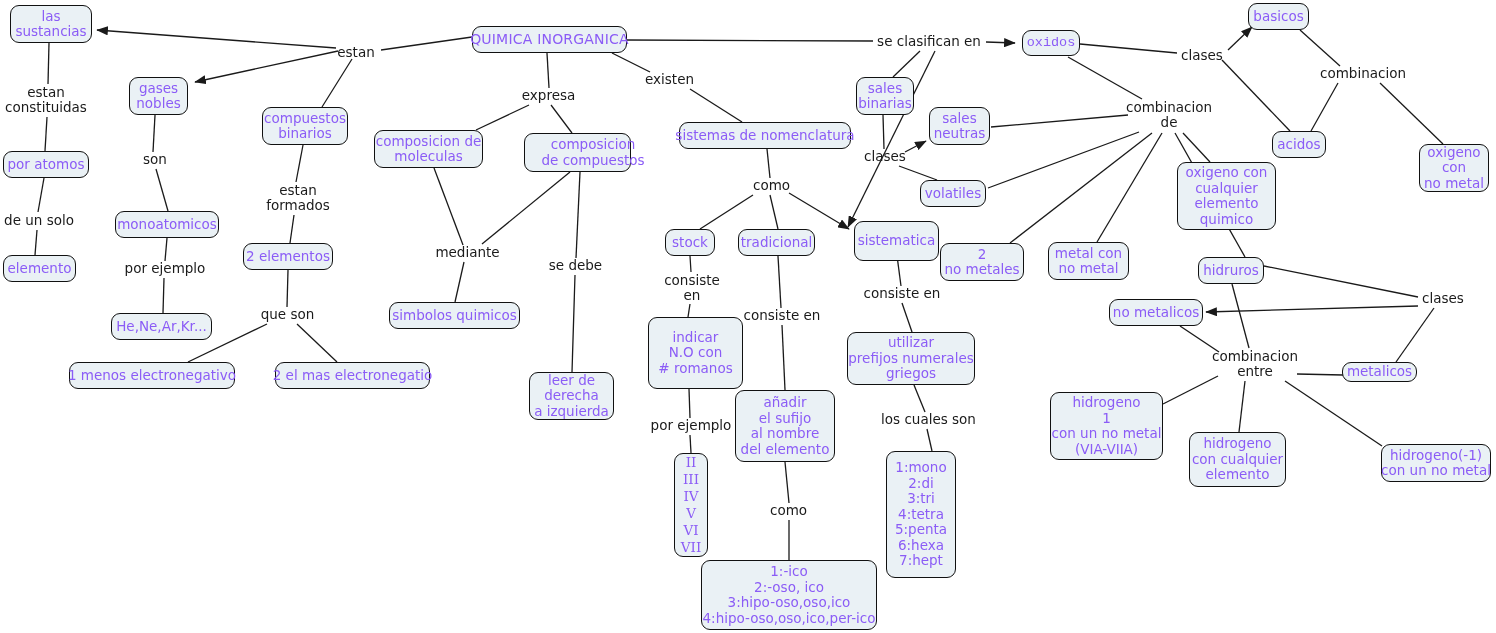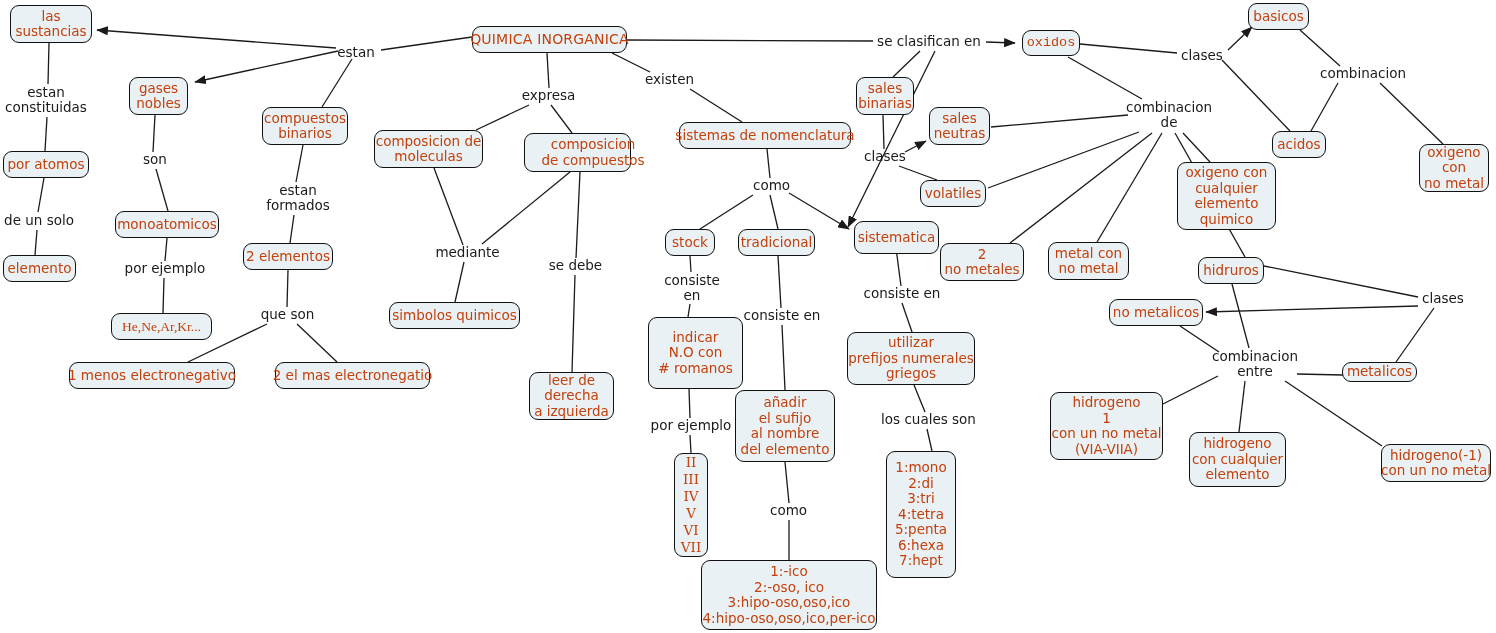--- a/index.html
+++ b/index.html
@@ -23,21 +23,21 @@
     width: 1496px;
     height: 633px;
     pointer-events: none;
   }
   .node {
     position: absolute;
     box-sizing: border-box;
     background: #eaf1f5;
     border: 1.3px solid #111111;
     border-radius: 9px;
-    color: #c2410c;
+    color: #8b5cf6;
     font-size: 13.5px;
     line-height: 15.5px;
     text-align: center;
     display: flex;
     align-items: center;
     justify-content: center;
     white-space: pre;
     padding: 2px 6px;
     z-index: 2;
   }
@@ -152,39 +152,39 @@
       </g>
   </svg>
   <div id="nodes-layer">
       <div class="node" style="left: 10px; top: 5px; width: 82px; height: 38px;">las
 sustancias</div>
       <div class="node" style="left: 3px; top: 151px; width: 86px; height: 27px;">por atomos</div>
       <div class="node" style="left: 3px; top: 255px; width: 73px; height: 27px;">elemento</div>
       <div class="node" style="left: 129px; top: 77px; width: 59px; height: 38px;">gases
 nobles</div>
       <div class="node" style="left: 115px; top: 211px; width: 104px; height: 27px;">monoatomicos</div>
-      <div class="node" style="left: 111px; top: 313px; width: 101px; height: 27px; font-family: Liberation Serif, serif;">He,Ne,Ar,Kr...</div>
+      <div class="node" style="left: 111px; top: 313px; width: 101px; height: 27px;">He,Ne,Ar,Kr...</div>
       <div class="node" style="left: 69px; top: 362px; width: 166px; height: 27px;">1 menos electronegativo</div>
       <div class="node" style="left: 275px; top: 362px; width: 155px; height: 27px;">2 el mas electronegatio</div>
       <div class="node" style="left: 262px; top: 107px; width: 86px; height: 38px;">compuestos
 binarios</div>
       <div class="node" style="left: 243px; top: 243px; width: 90px; height: 27px;">2 elementos</div>
       <div class="node" style="left: 374px; top: 130px; width: 109px; height: 38px;">composicion de
 moleculas</div>
       <div class="node" style="left: 389px; top: 302px; width: 131px; height: 27px;">simbolos quimicos</div>
       <div class="node" style="left: 524px; top: 133px; width: 107px; height: 39px; padding-left: 37px;">composicion
 de compuestos</div>
       <div class="node" style="left: 529px; top: 372px; width: 85px; height: 48px;">leer de
 derecha
 a izquierda</div>
       <div class="node title" style="left: 472px; top: 26px; width: 155px; height: 27px;">QUIMICA INORGANICA</div>
       <div class="node" style="left: 679px; top: 122px; width: 172px; height: 27px;">sistemas de nomenclatura</div>
       <div class="node" style="left: 665px; top: 229px; width: 50px; height: 27px;">stock</div>
       <div class="node" style="left: 738px; top: 229px; width: 77px; height: 27px;">tradicional</div>
-      <div class="node" style="left: 854px; top: 221px; width: 85px; height: 33px; text-align: right;">sistematica</div>
+      <div class="node" style="left: 854px; top: 221px; width: 85px; height: 40px; text-align: right;">sistematica</div>
       <div class="node" style="left: 648px; top: 317px; width: 95px; height: 72px;">indicar
 N.O con
 # romanos</div>
       <div class="node roman" style="left: 674px; top: 453px; width: 34px; height: 104px;">II
 III
 IV
 V
 VI
 VII</div>
       <div class="node" style="left: 735px; top: 390px; width: 100px; height: 72px;">añadir

